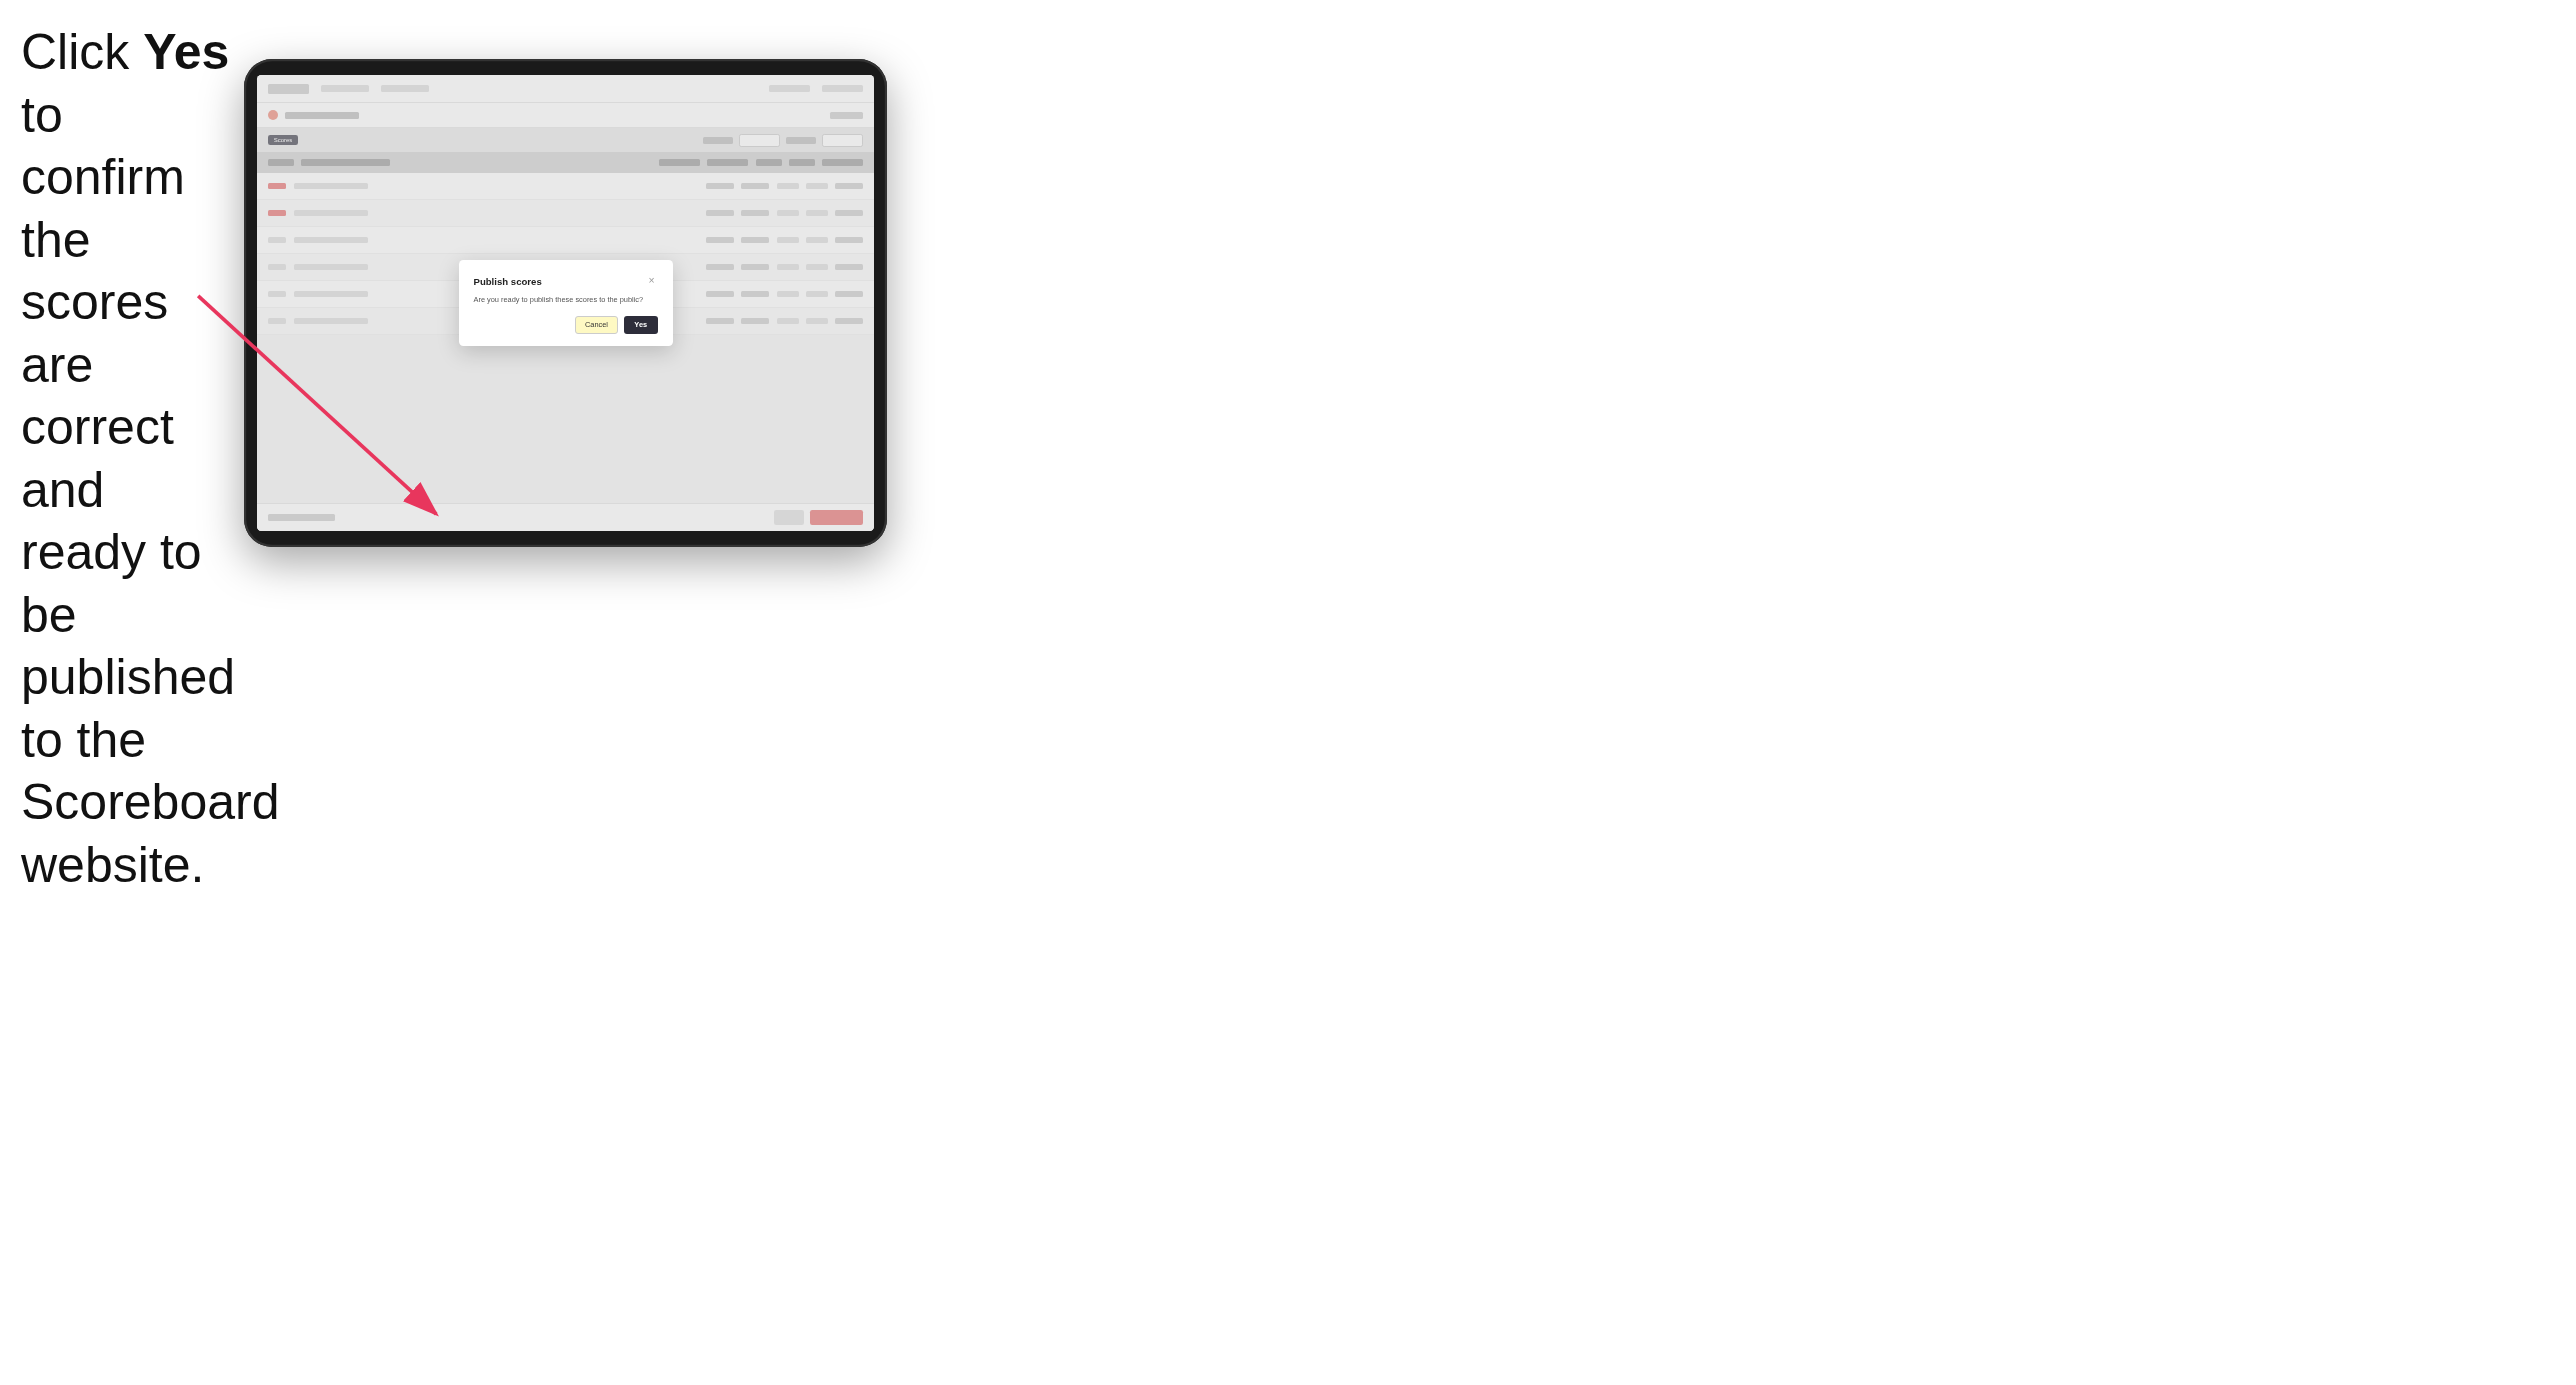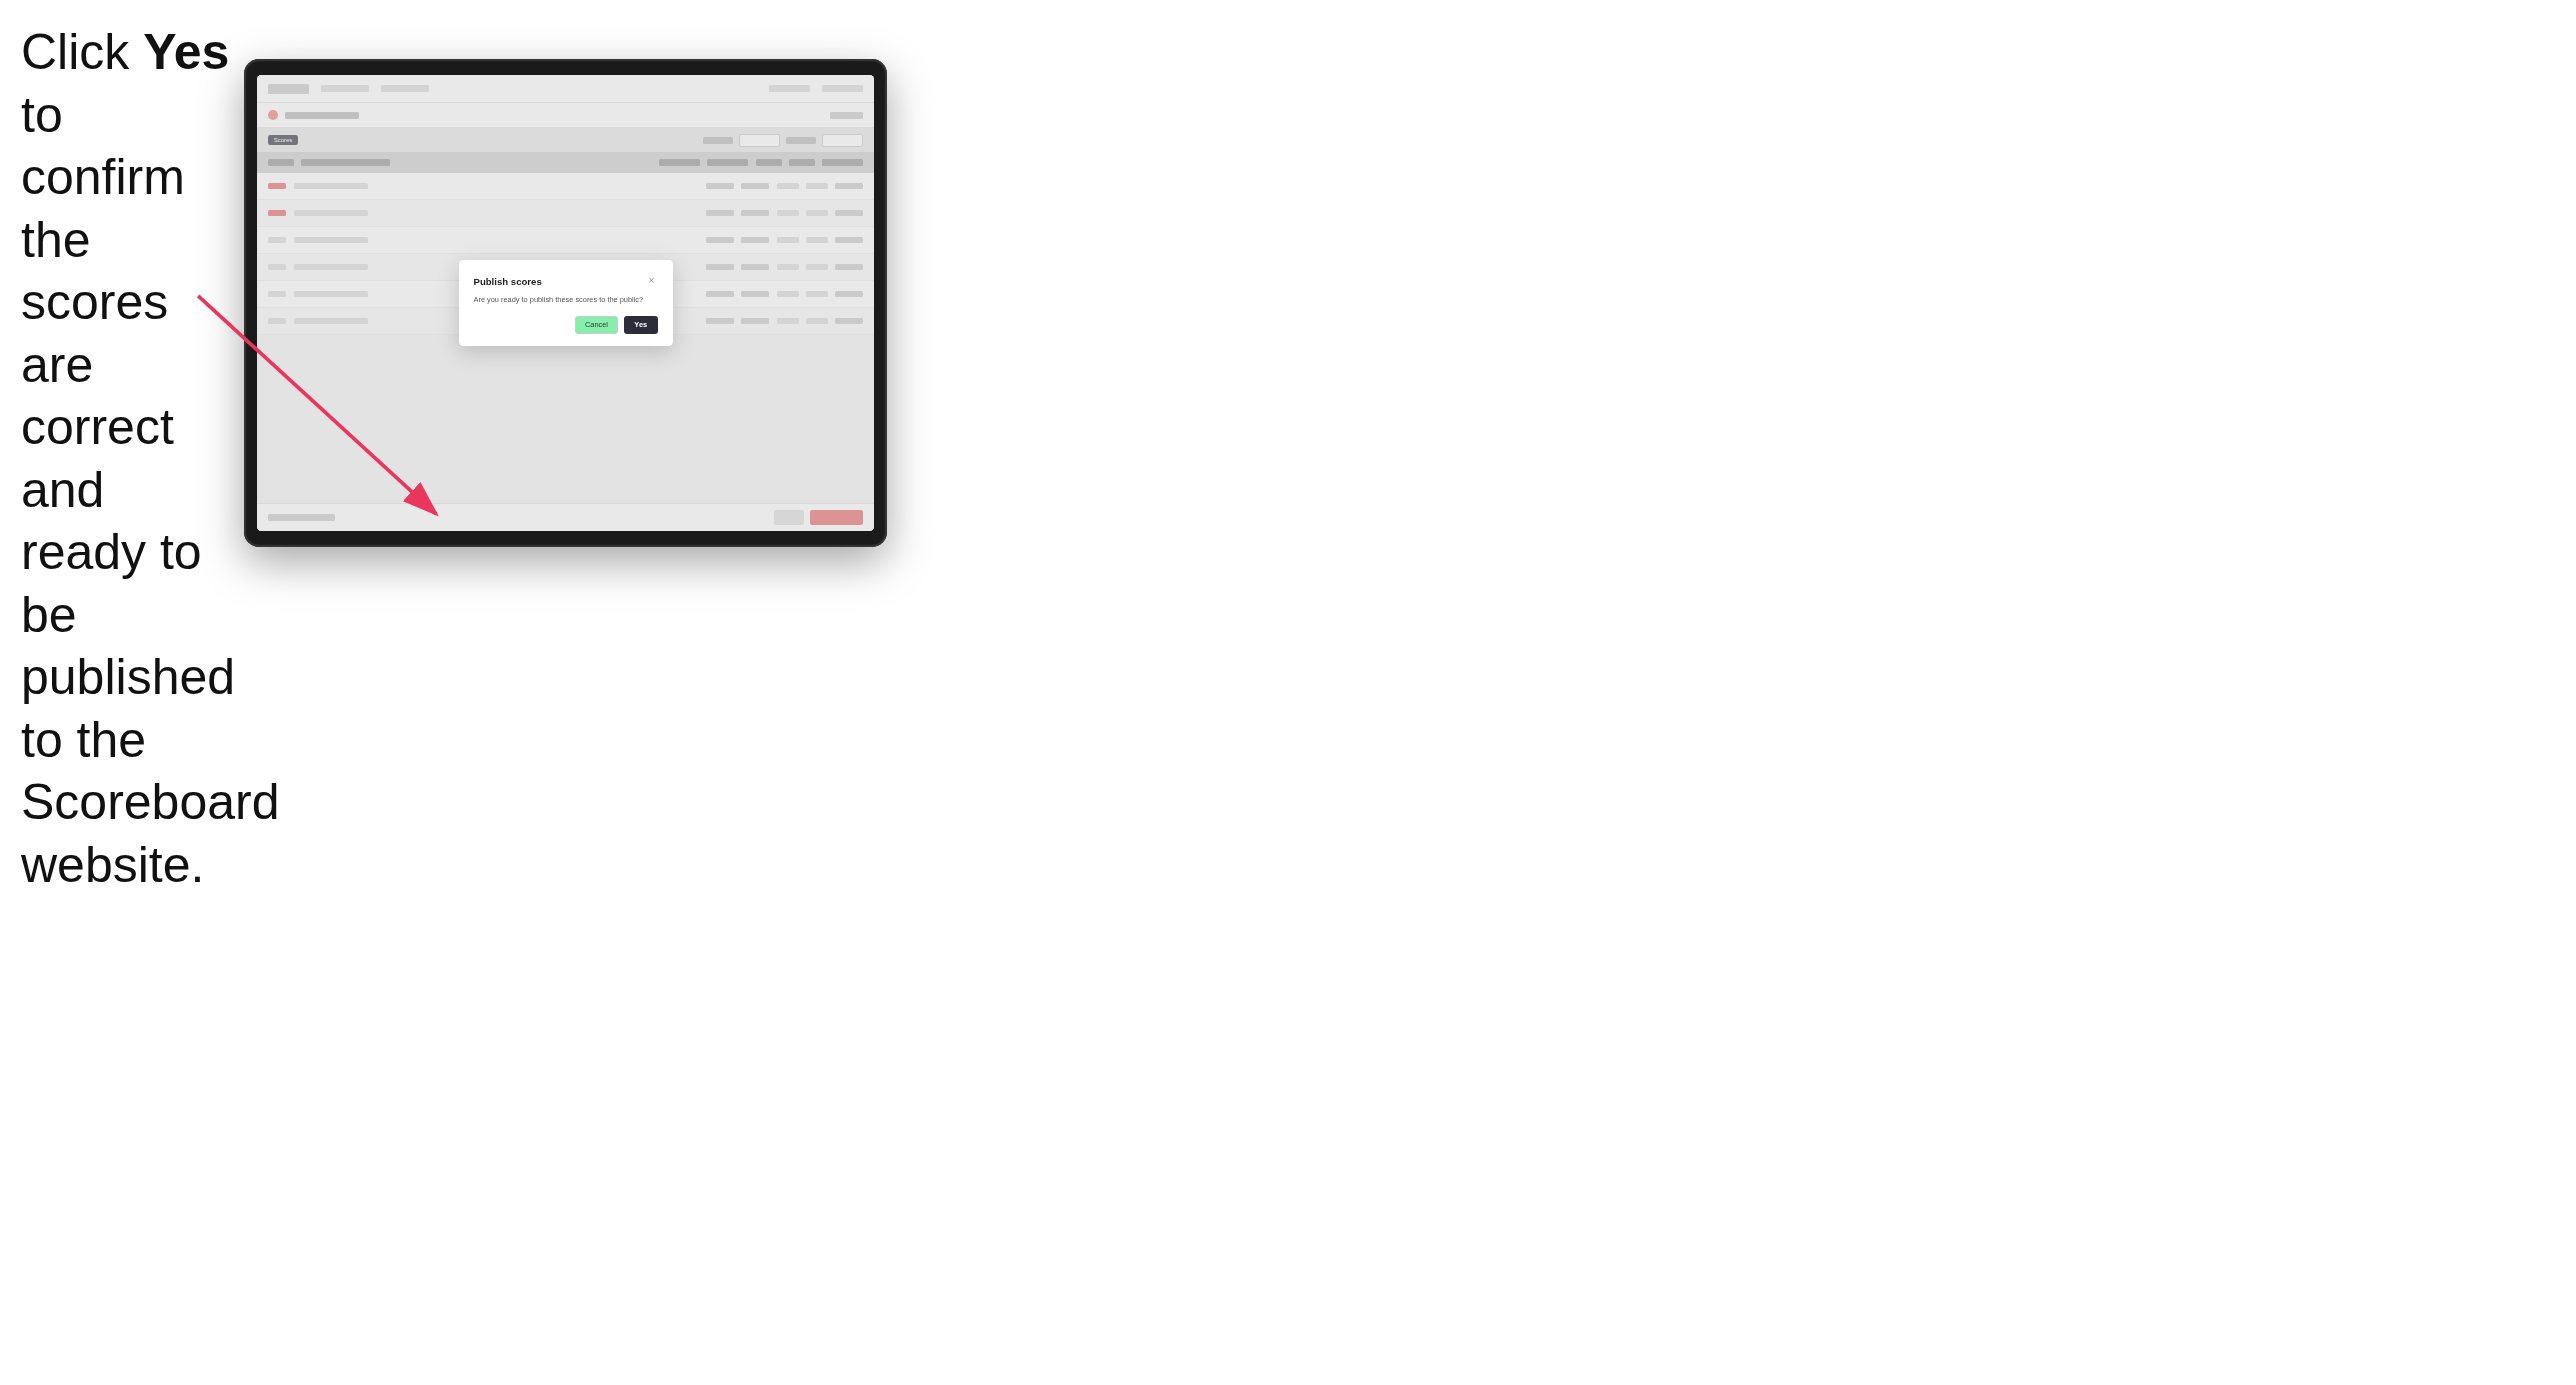--- a/index.html
+++ b/index.html
@@ -27,21 +27,21 @@
     }
 
     
     .tablet-outer {
       position: absolute;
       left: 244px;
       top: 59px;
       width: 643px;
       height: 488px;
       background: #1a1a1a;
-      border-radius: 15px;
+      border-radius: 28px;
       box-shadow: 0 15px 44px rgba(0,0,0,0.35), inset 0 0 0 2.2px #333;
     }
     .tablet-screen {
       position: absolute;
       top: 16.3px;
       left: 13.3px;
       right: 13.3px;
       bottom: 16.3px;
       background: #f0f0f0;
       border-radius: 4.4px;
@@ -276,21 +276,21 @@
       font-size: 7.4px;
       color: #555;
       margin-bottom: 12px;
     }
     .modal-footer {
       display: flex;
       justify-content: flex-end;
       gap: 6px;
     }
     .modal-btn-cancel {
-      background: #86efac;
+      background: #fef9c3;
       border: 0.7px solid #ccc;
       border-radius: 3px;
       padding: 3.7px 9px;
       font-size: 7.4px;
       color: #333;
       cursor: pointer;
     }
     .modal-btn-yes {
       background: #2d2d3a;
       border: none;

